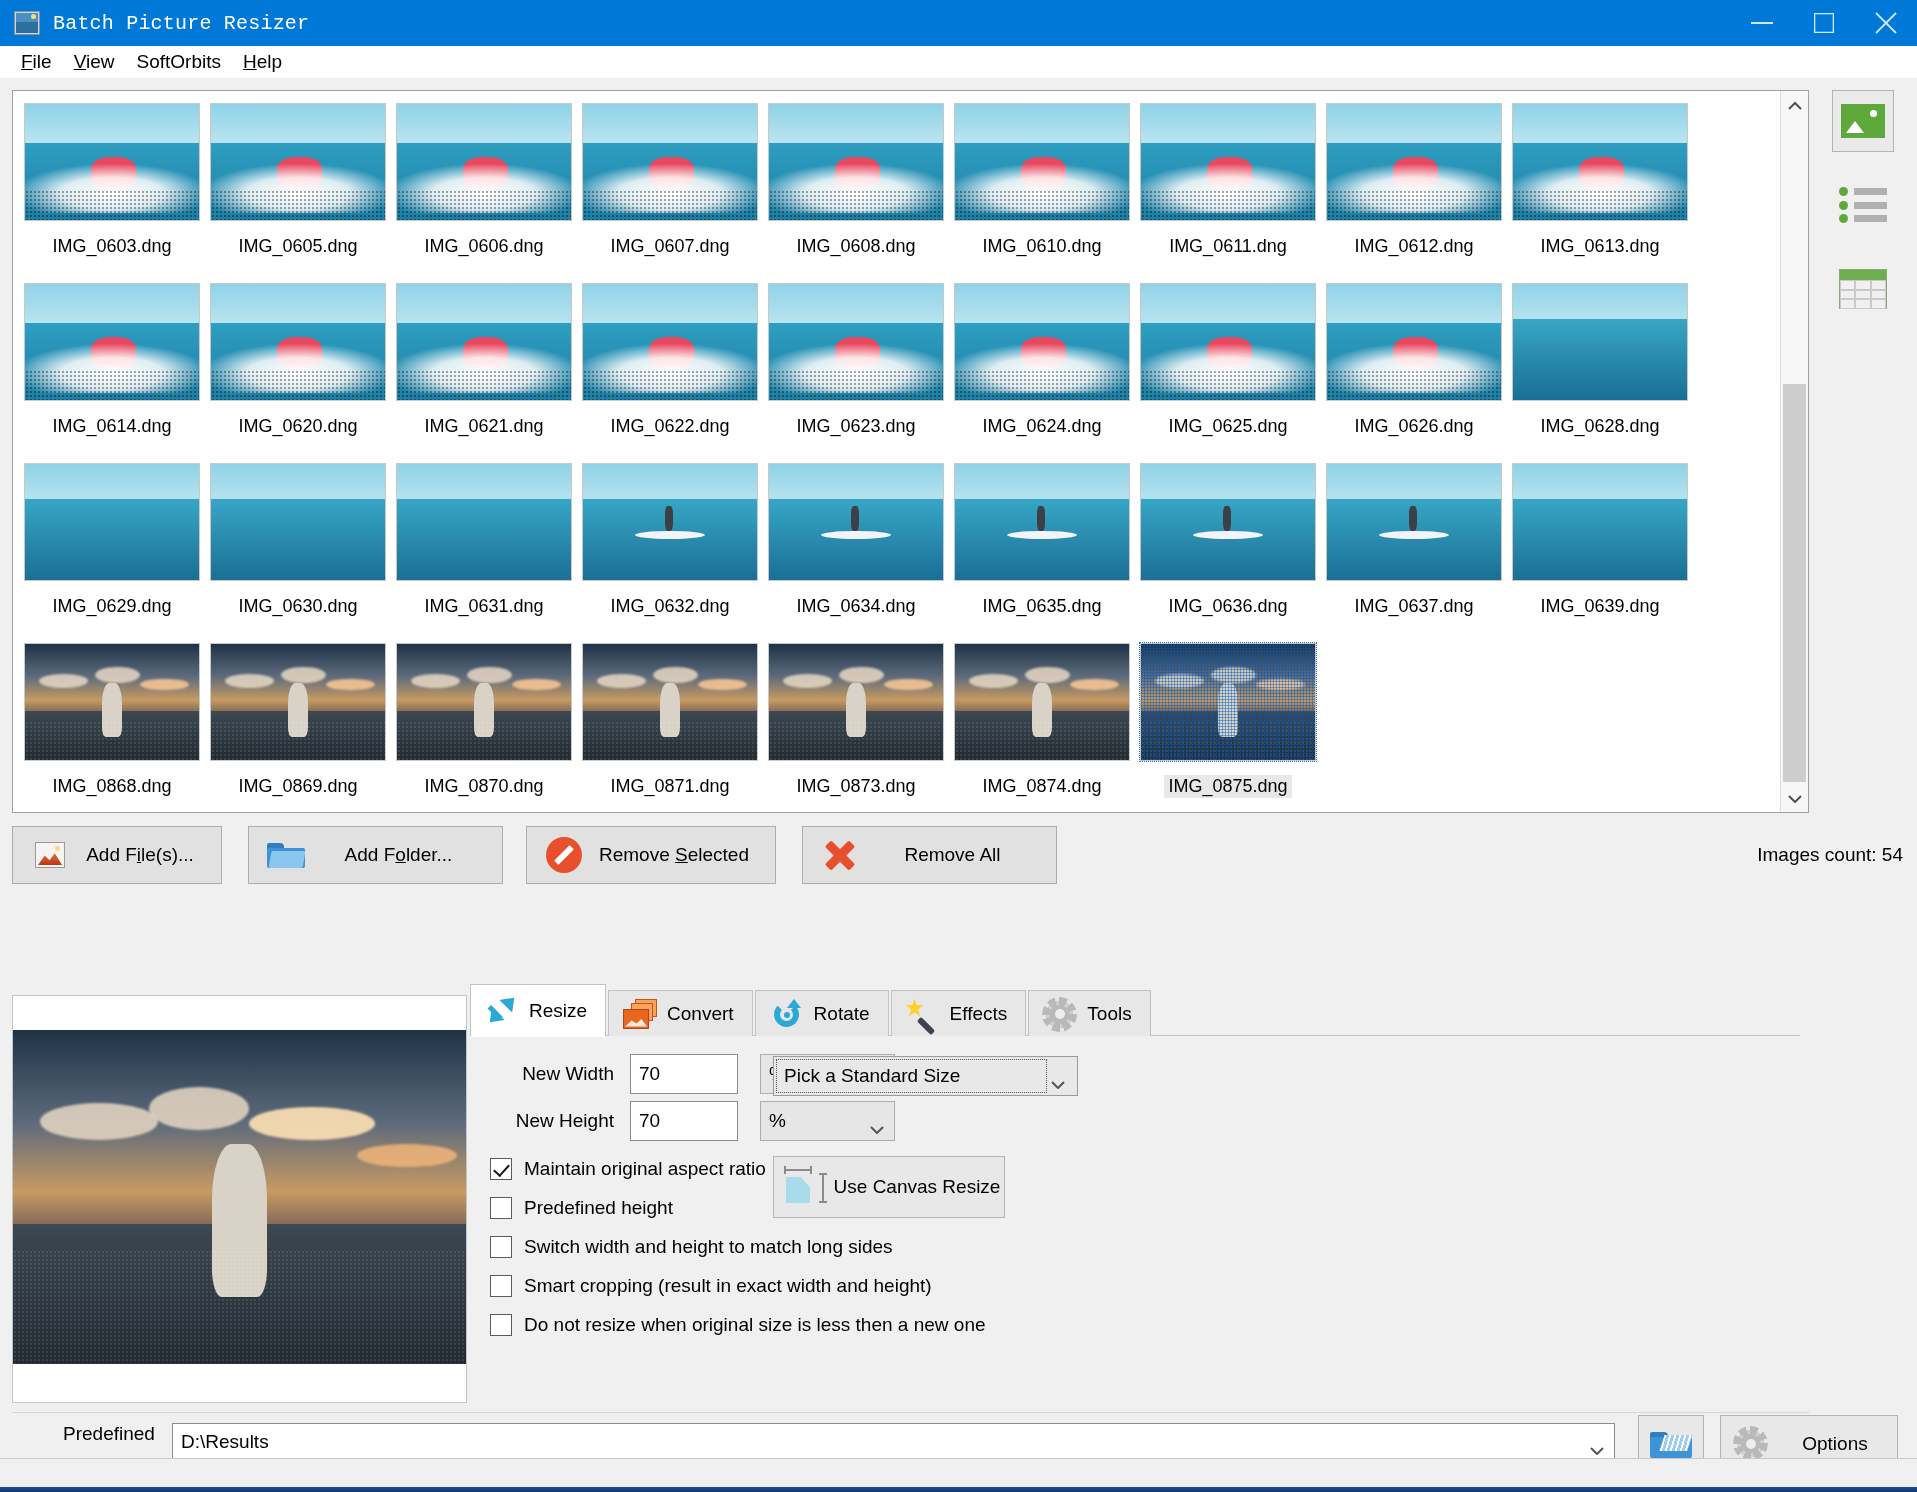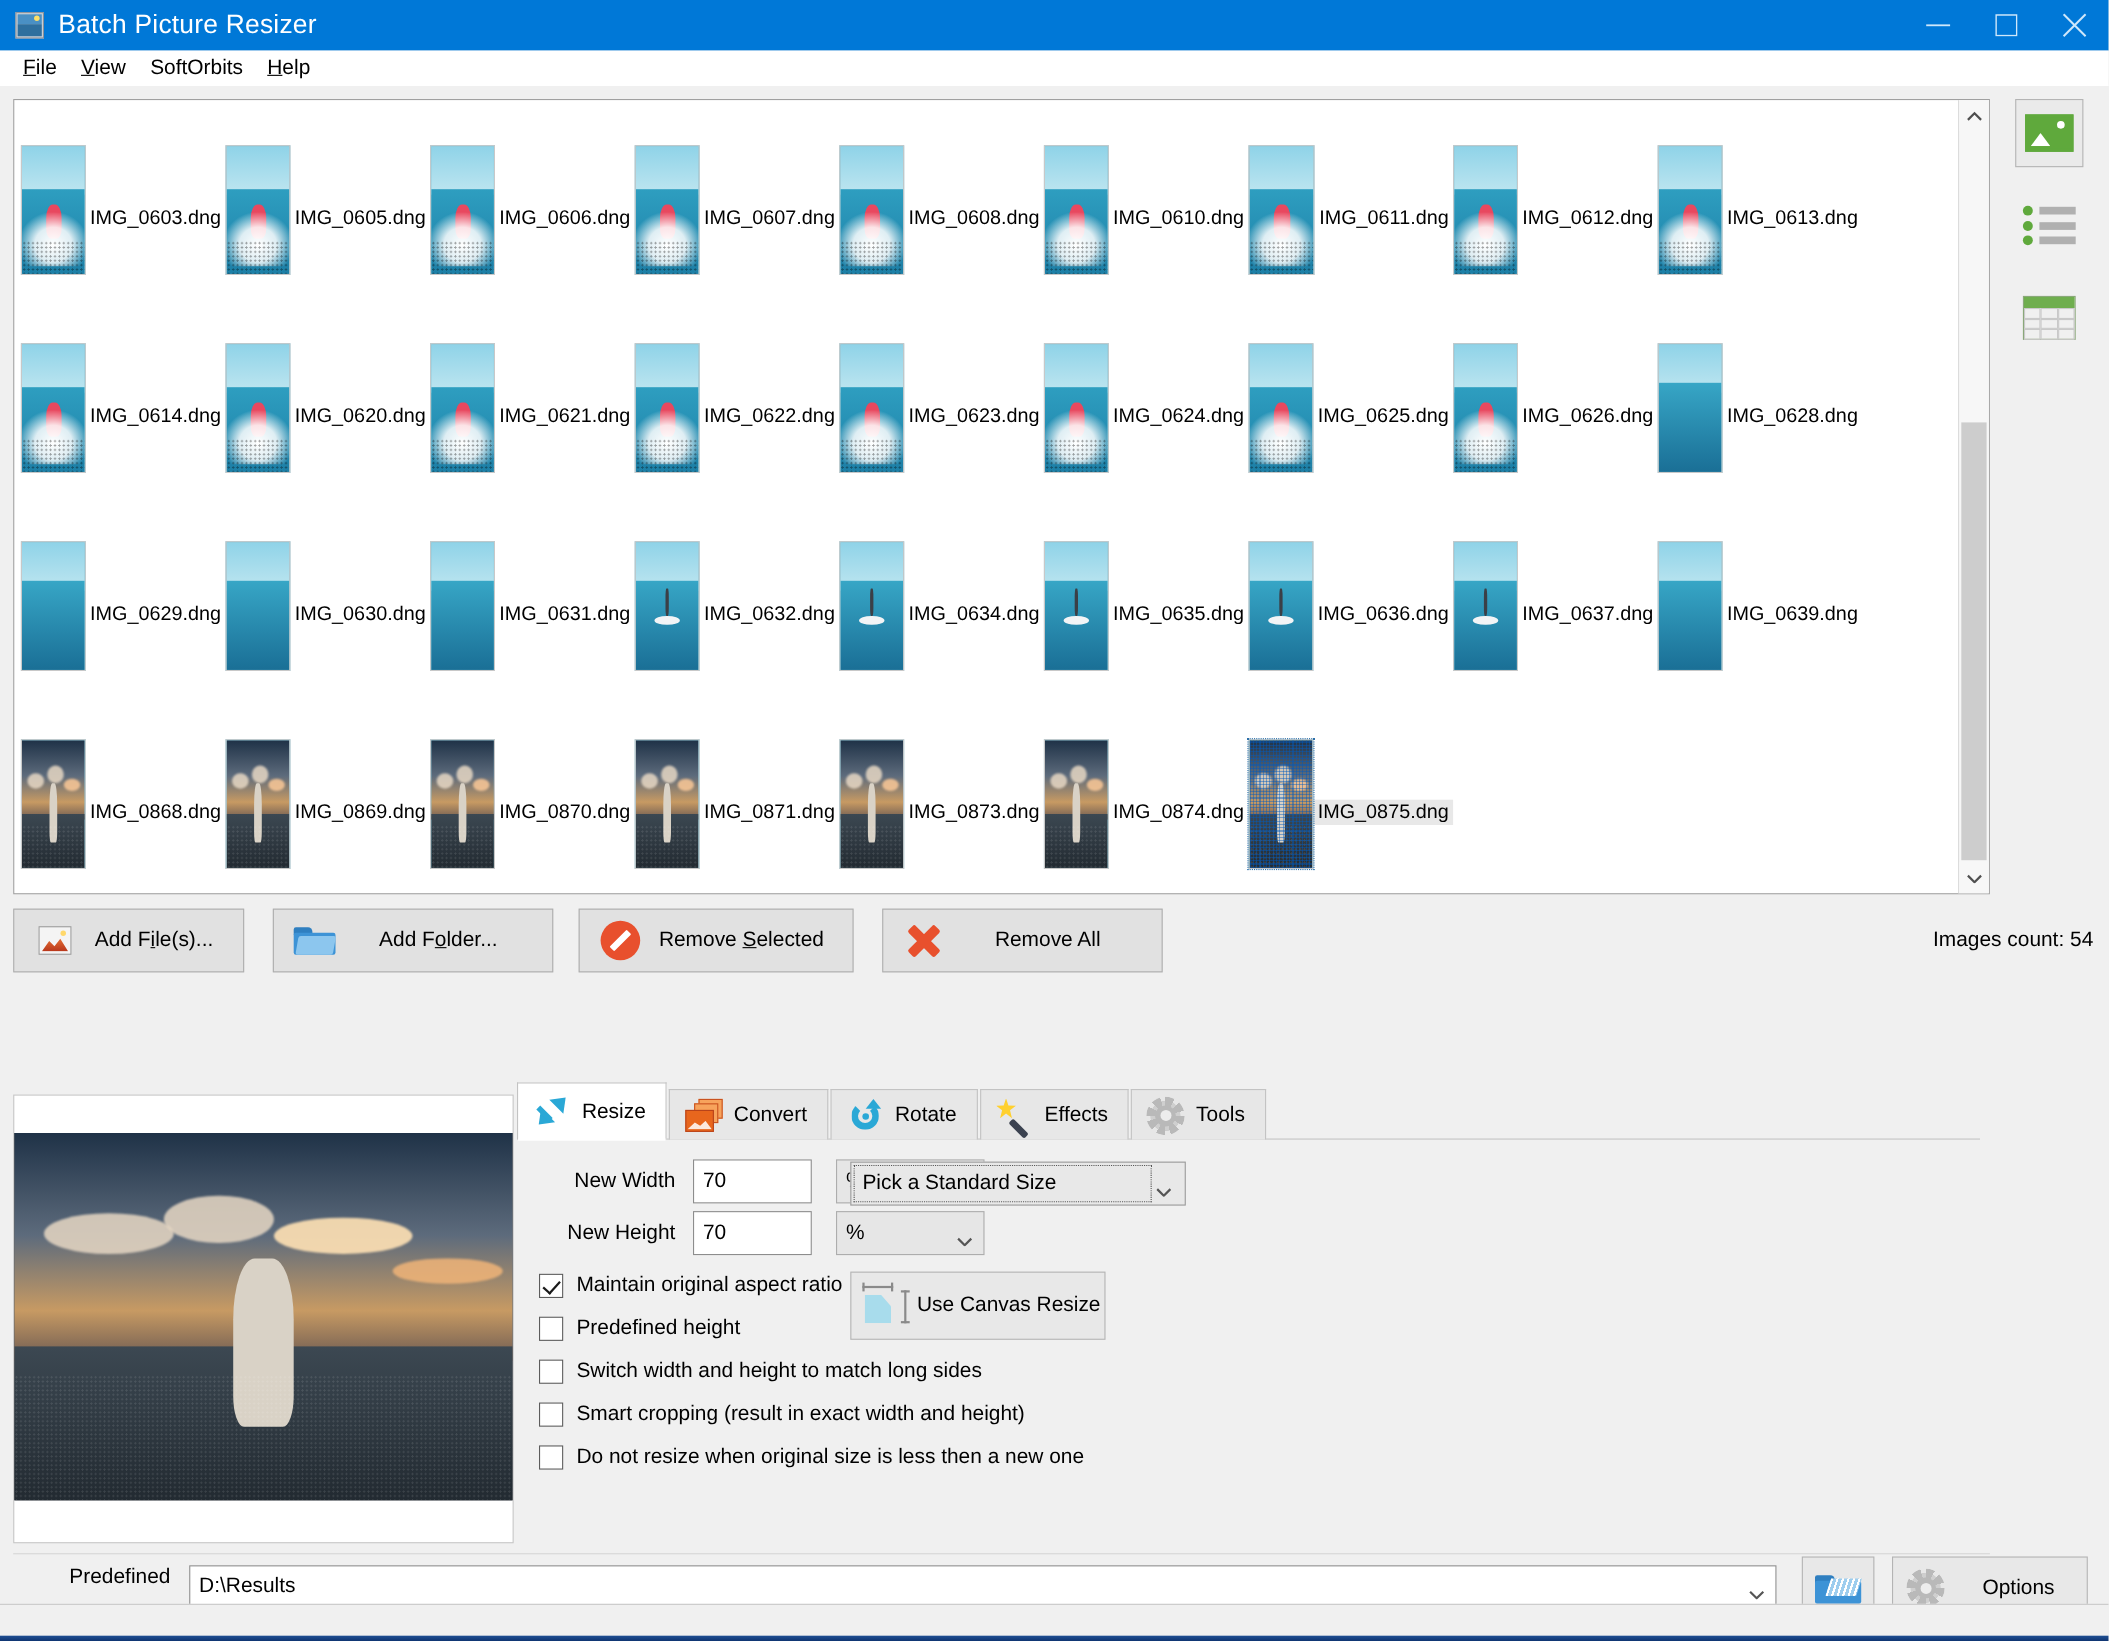--- a/index.html
+++ b/index.html
@@ -15,42 +15,42 @@
   
   .titlebar {
     height:46px; background:#0078d7; color:#fff;
     display:flex; align-items:center; flex:0 0 auto;
   }
   .title-icon { width:26px; height:24px; margin-left:14px; margin-right:13px; position:relative; flex:0 0 auto; }
   .title-icon .fr { position:absolute; inset:0; background:#cfd6dd; border:1px solid #8a9099; }
   .title-icon .sky { position:absolute; left:2px; top:2px; right:2px; height:9px; background:#4a90c4; }
   .title-icon .sea { position:absolute; left:2px; top:11px; right:2px; bottom:2px; background:#2e6f9e; }
   .title-icon .sun { position:absolute; right:4px; top:3px; width:5px; height:5px; border-radius:50%; background:#ffe066; }
-  .title-text { font-size:24px; letter-spacing:.2px; }
+  .title-text { font-size:20px; letter-spacing:.2px;font-family:Liberation Mono, monospace; }
   .win-btns { margin-left:auto; display:flex; height:46px; }
   .win-btn { width:62px; height:46px; display:flex; align-items:center; justify-content:center; }
   .win-btn svg { display:block; }
 
   
   .menubar { height:32px; background:#fff; display:flex; align-items:center; padding-left:10px; flex:0 0 auto; border-bottom:1px solid #fff; }
   .menu-item { padding:3px 11px; font-size:19px; color:#000; cursor:default; }
   .menu-item u { text-decoration:underline; }
 
   
   .body-wrap { flex:1 1 auto; position:relative; padding:0; }
 
   
   .thumbs-outer {
     position:absolute; left:12px; top:12px; width:1797px; height:723px;
     background:#fff; border:1px solid #a0a0a0; display:flex;
   }
   .thumbs-area { flex:1 1 auto; position:relative; overflow:hidden; padding:8px 6px 0 6px; }
   .thumb-grid { display:flex; flex-wrap:wrap; }
   .thumb {
-    width:186px; height:180px; display:flex; align-items:center;
+    width:186px; height:180px; display:flex; flex-direction:column; align-items:center;
     padding-top:4px; cursor:default;
   }
   .thumb .pic { width:176px; height:118px; border:1px solid #c8c8c8; position:relative; overflow:hidden; background:#7fc4d8; }
   .thumb .cap { font-size:18px; margin-top:14px; padding:1px 4px; color:#000; white-space:nowrap; }
   .thumb.selected .pic { outline:1px dotted #2a6ea8; }
   .thumb.selected .pic:after {
     content:""; position:absolute; inset:0;
     background:repeating-linear-gradient(0deg, rgba(0,90,190,.45) 0 1px, transparent 1px 3px),
                repeating-linear-gradient(90deg, rgba(0,90,190,.45) 0 1px, transparent 1px 3px);
   }

